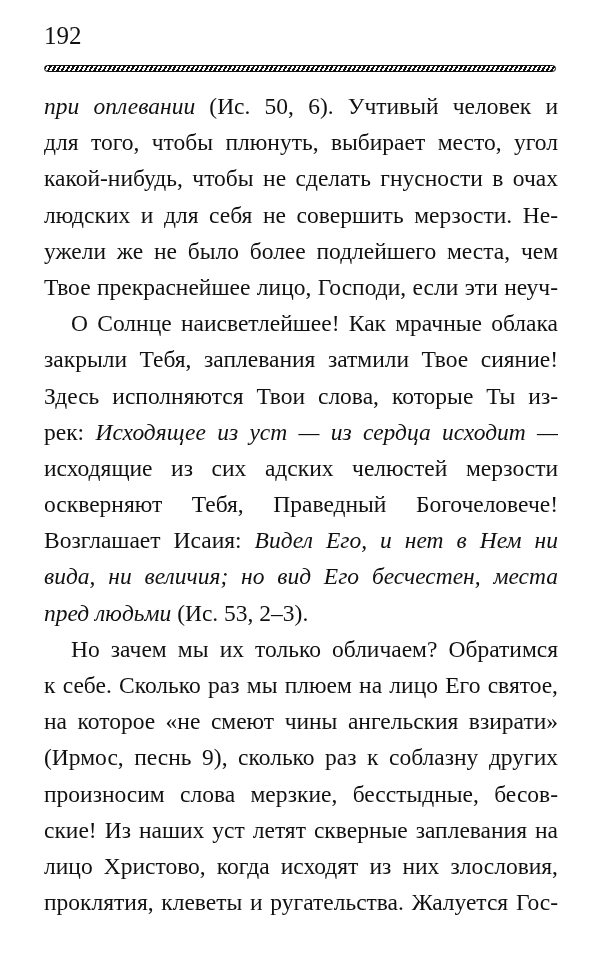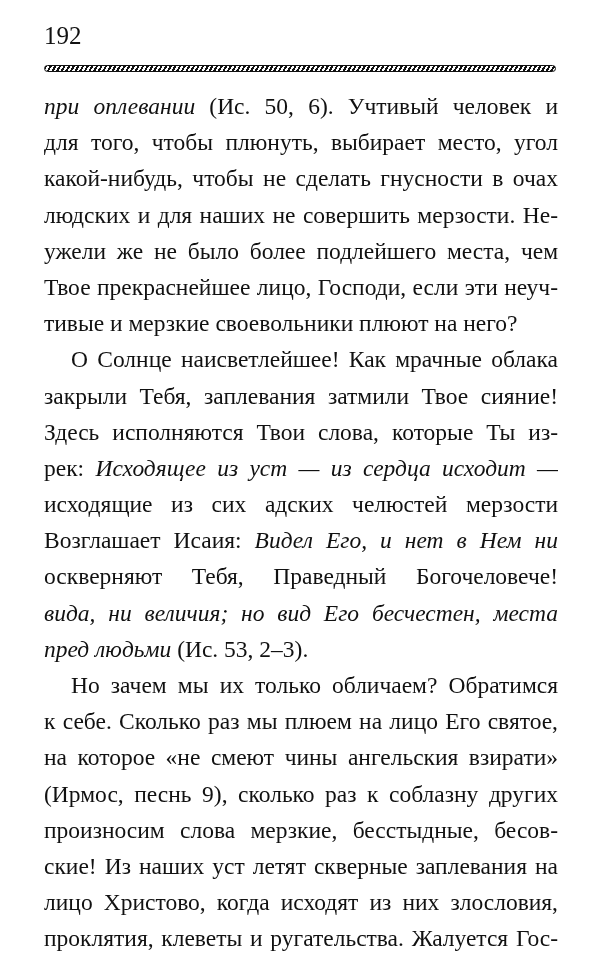--- a/index.html
+++ b/index.html
@@ -24,33 +24,32 @@
 <div class="page">
   <div class="header">
     <span class="page-number">192</span>
   </div>
   <div class="rope"></div>
   <div class="body-text" id="body-text">
       <div>
         <span class="line"><span class="it">при оплевании</span><span> (Ис. 50, 6). Учтивый человек и</span></span>
         <span class="line"><span>для того, чтобы плюнуть, выбирает место, угол</span></span>
         <span class="line"><span>какой-нибудь, чтобы не сделать гнусности в очах</span></span>
-        <span class="line"><span>людских и для наших не совершить мерзости. Не-</span></span>
+        <span class="line"><span>людских и для себя не совершить мерзости. Не-</span></span>
         <span class="line"><span>ужели же не было более подлейшего места, чем</span></span>
         <span class="line"><span>Твое прекраснейшее лицо, Господи, если эти неуч-</span></span>
-        <span class="line last"><span>тивые и мерзкие своевольники плюют на него?</span></span>
       </div>
       <div>
         <span class="line indent"><span>О Солнце наисветлейшее! Как мрачные облака</span></span>
         <span class="line"><span>закрыли Тебя, заплевания затмили Твое сияние!</span></span>
         <span class="line"><span>Здесь исполняются Твои слова, которые Ты из-</span></span>
         <span class="line"><span>рек: </span><span class="it">Исходящее из уст — из сердца исходит —</span></span>
         <span class="line"><span>исходящие из сих адских челюстей мерзости</span></span>
+        <span class="line"><span>оскверняют Тебя, Праведный Богочеловече!</span></span>
         <span class="line"><span>Возглашает Исаия: </span><span class="it">Видел Его, и нет в Нем ни</span></span>
-        <span class="line"><span>оскверняют Тебя, Праведный Богочеловече!</span></span>
         <span class="line"><span class="it">вида, ни величия; но вид Его бесчестен, места</span></span>
         <span class="line last"><span class="it">пред людьми</span><span> (Ис. 53, 2–3).</span></span>
       </div>
       <div>
         <span class="line indent"><span>Но зачем мы их только обличаем? Обратимся</span></span>
         <span class="line"><span>к себе. Сколько раз мы плюем на лицо Его святое,</span></span>
         <span class="line"><span>на которое «не смеют чины ангельския взирати»</span></span>
         <span class="line"><span>(Ирмос, песнь 9), сколько раз к соблазну других</span></span>
         <span class="line"><span>произносим слова мерзкие, бесстыдные, бесов-</span></span>
         <span class="line"><span>ские! Из наших уст летят скверные заплевания на</span></span>

